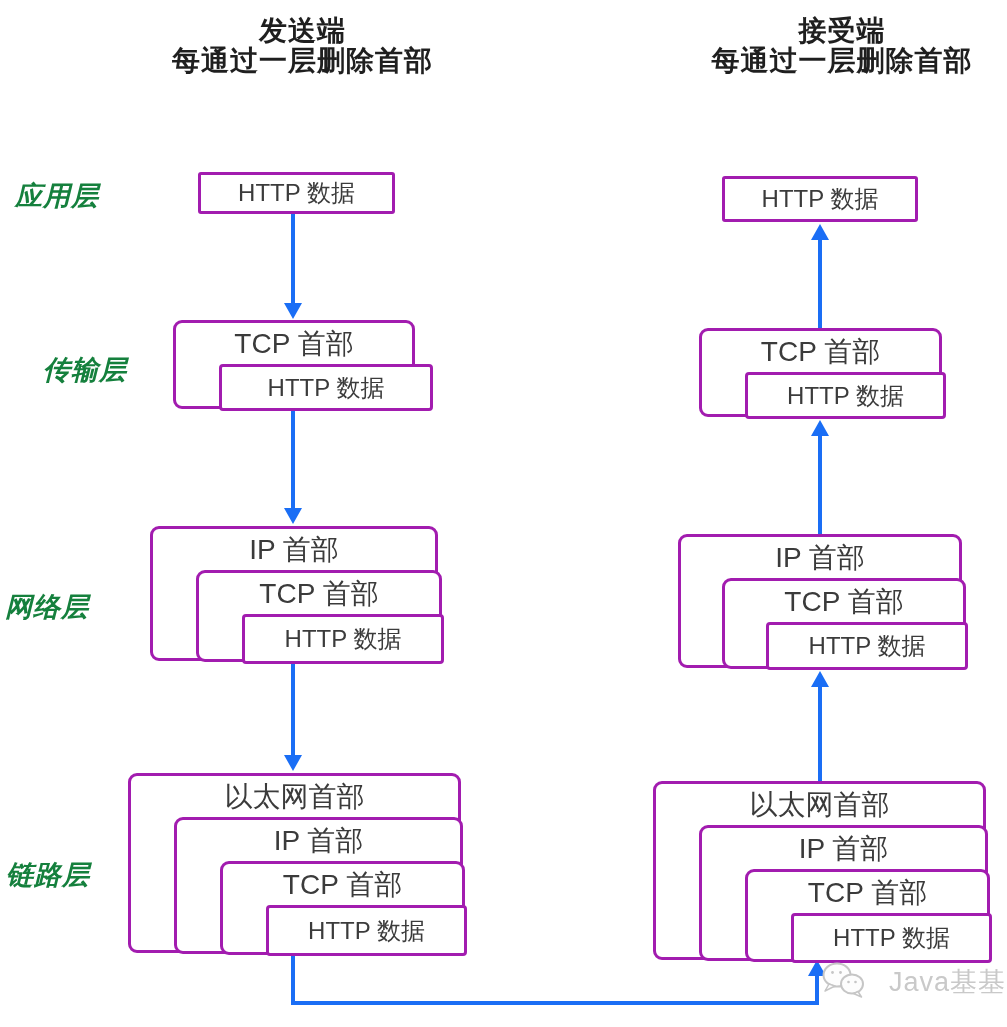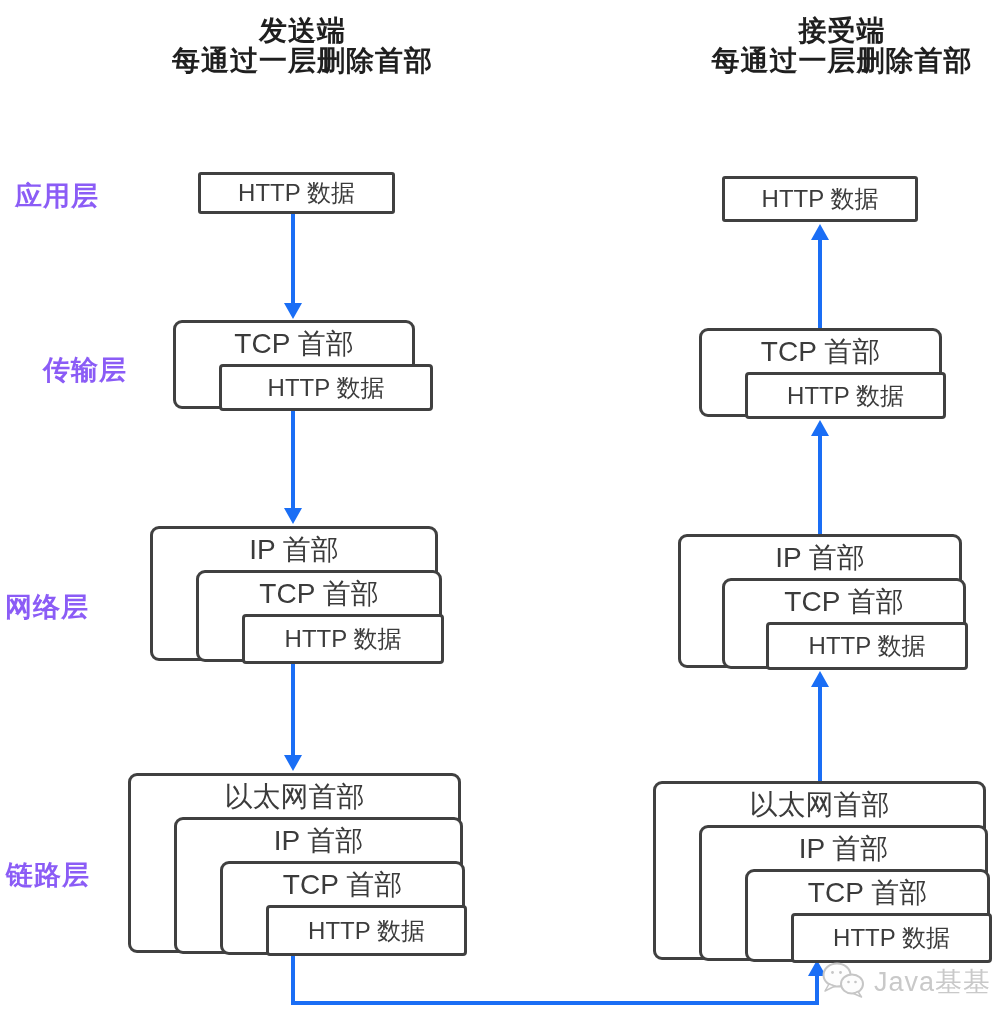--- a/index.html
+++ b/index.html
@@ -2,35 +2,35 @@
 <html><head>
 <meta charset="utf-8">
 <style>
   html,body{margin:0;padding:0;background:#fff;}
   .canvas{
     position:relative;width:1007px;height:1027px;background:#ffffff;
     font-family:"Liberation Sans","DejaVu Sans",sans-serif;overflow:hidden;
   }
   .hdr{position:absolute;text-align:center;color:#1f1f1f;font-weight:700;
        font-size:28px;line-height:30px;letter-spacing:1px;}
-  .layer-label{position:absolute;color:#8b5cf6;font-weight:700;font-size:27px;letter-spacing:1px;}
-  .box{position:absolute;background:#ffffff;border:3px solid #404040;box-sizing:border-box;}
+  .layer-label{position:absolute;color:#15803d;font-weight:700;font-size:27px;letter-spacing:1px;font-style:italic;}
+  .box{position:absolute;background:#ffffff;border:3px solid #a21caf;box-sizing:border-box;}
   .r8{border-radius:9px;} .r4{border-radius:4px;} .r3{border-radius:3px;}
   .box .hd{height:42px;display:flex;align-items:center;justify-content:center;
            font-size:28px;color:#3b3b3b;}
   .box.center{display:flex;align-items:center;justify-content:center;
               font-size:24px;color:#3b3b3b;}
   .shaft{position:absolute;background:#1a6ef5;}
   .head-down{position:absolute;width:0;height:0;
              border-left:9px solid transparent;border-right:9px solid transparent;
              border-top:16px solid #1a6ef5;}
   .head-up{position:absolute;width:0;height:0;
            border-left:9px solid transparent;border-right:9px solid transparent;
            border-bottom:16px solid #1a6ef5;}
-  .watermark{position:absolute;left:820px;top:960px;display:flex;align-items:center;gap:8px;text-align:center;}
+  .watermark{position:absolute;left:820px;top:960px;display:flex;align-items:center;gap:23px;text-align:center;}
   .watermark .wm-text{font-size:27px;color:#c9c9c9;letter-spacing:1px;}
 </style>
 </head>
 <body>
 
 <div class="canvas">
 
   <div class="hdr" style="left:105px;top:16px;width:395px;">
     <div>发送端</div>
     <div>每通过一层删除首部</div>

